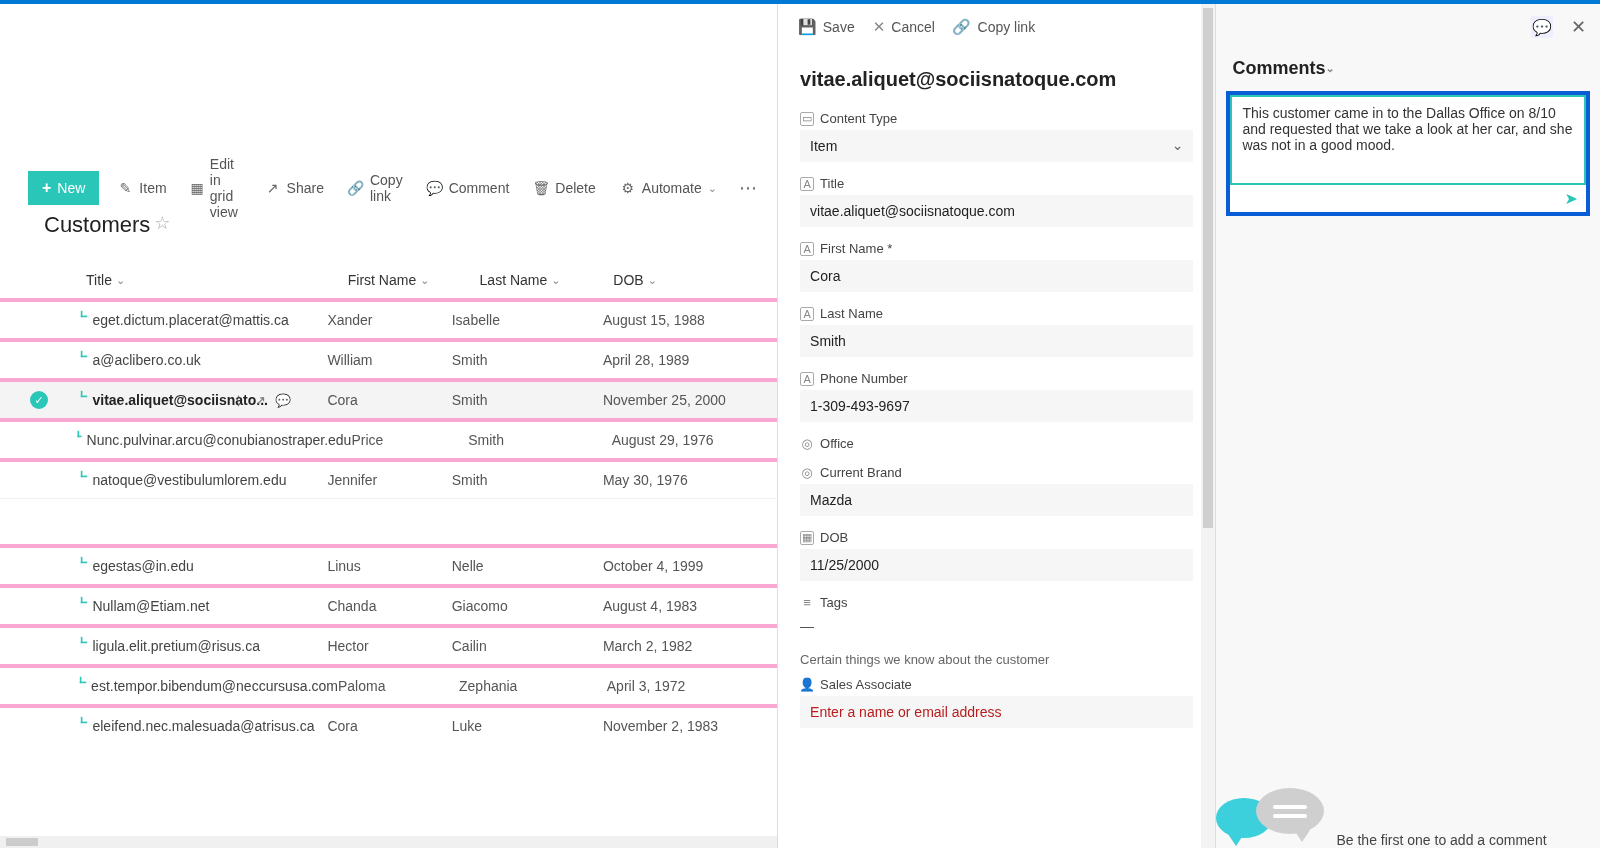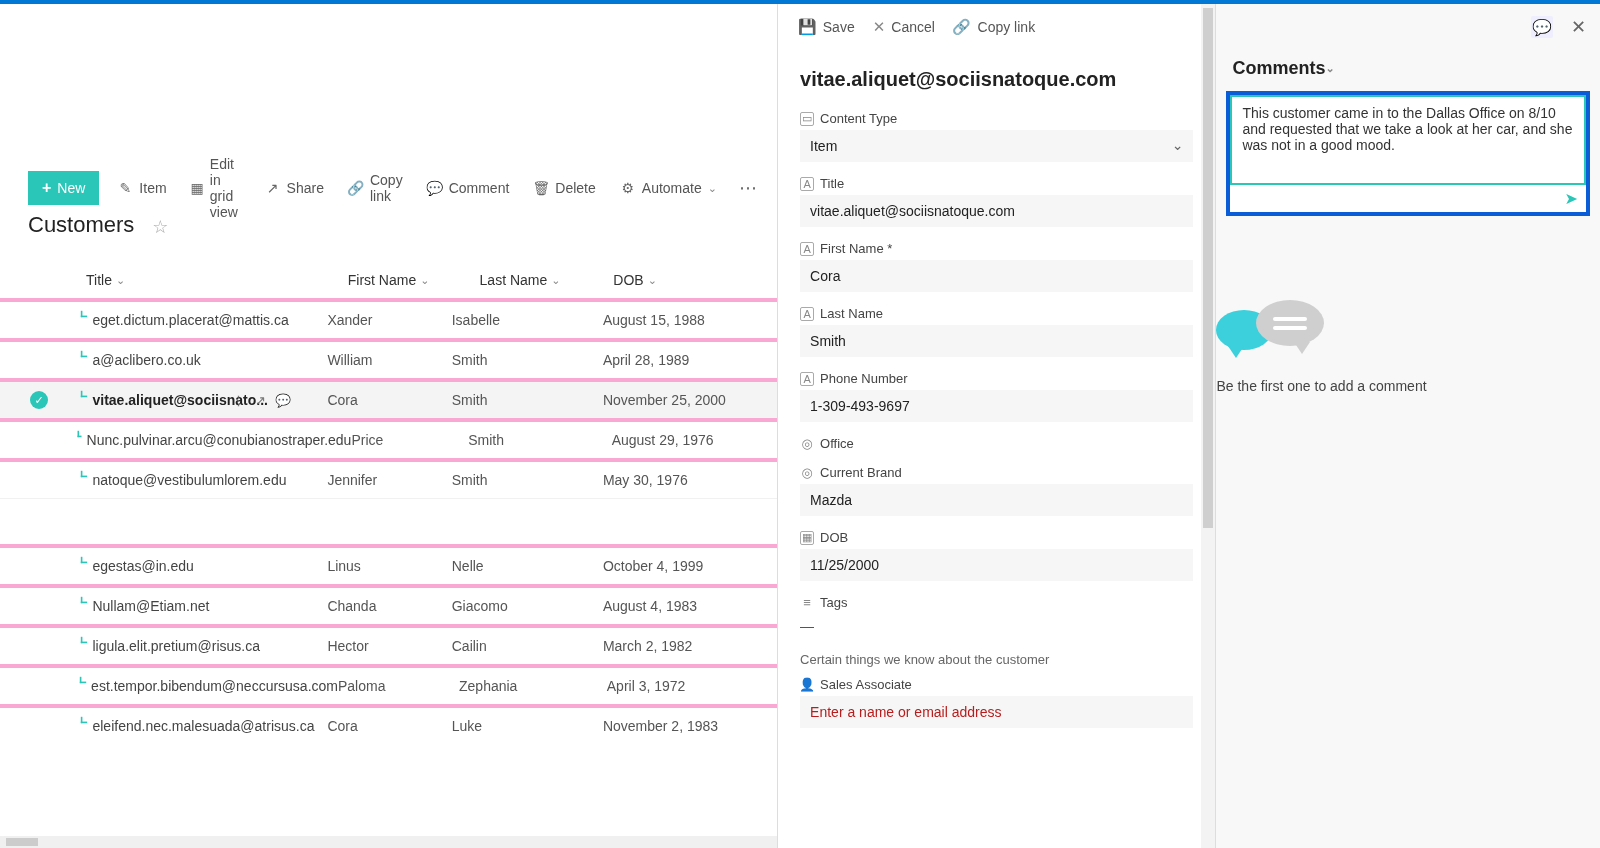--- a/index.html
+++ b/index.html
@@ -11,21 +11,21 @@
 
 .left-pane { width: 780px; position: relative; padding-top: 120px; }
 
 .toolbar { display: flex; align-items: center; gap: 12px; padding: 8px 28px; margin-top: 10px; position: absolute; top: 130px; left: 0; }
 .new-btn { background: #2ac6b7; color: #fff; border: none; padding: 8px 14px; font-size: 14px; display: flex; align-items: center; gap: 6px; cursor: pointer; }
 .new-btn .plus { font-size: 16px; font-weight: bold; }
 .tb-item { display: flex; align-items: center; gap: 6px; color: #555; font-size: 14px; cursor: pointer; padding: 4px 6px; }
 .tb-icon { width: 16px; height: 16px; display: inline-flex; align-items: center; justify-content: center; color: #666; }
 .tb-more { color: #666; font-size: 18px; padding: 0 4px; }
 
-.list-title-row { position: absolute; top: 208px; left: 28px; display: flex; align-items: flex-end; gap: 18px; }
+.list-title-row { position: absolute; top: 208px; left: 44px; display: flex; align-items: flex-start; gap: 4px; }
 .list-title { font-size: 22px; font-weight: 400; color: #222; }
 .star-icon { color: #aaa; font-size: 18px; }
 
 .table-wrap { position: absolute; top: 258px; left: 0; right: 0; bottom: 0; overflow: hidden; }
 .col-headers { display: flex; padding: 10px 30px 10px 86px; font-size: 14px; color: #333; }
 .ch { display: flex; align-items: center; gap: 4px; }
 .ch-title { width: 274px; }
 .ch-fn { width: 138px; }
 .ch-ln { width: 140px; }
 .ch-dob { width: 140px; }
@@ -75,21 +75,21 @@
 .comments-top { display: flex; justify-content: flex-end; gap: 18px; padding: 12px 14px; }
 .cp-icon { width: 22px; height: 22px; display: flex; align-items: center; justify-content: center; color: #2ac6b7; font-size: 16px; cursor: pointer; }
 .cp-icon.bg { background: #eef; border-radius: 2px; padding: 3px 5px; }
 .cp-close { color: #666; font-size: 18px; cursor: pointer; }
 .comments-header { display: flex; align-items: center; padding: 8px 16px; font-size: 18px; font-weight: 600; color: #222; }
 .comment-box-wrap { margin: 4px 10px; border: 4px solid #0a5dd6; background: #fff; }
 .comment-textarea { width: 100%; border: 2px solid #2ac6b7; padding: 8px 10px; font-size: 14px; color: #333; resize: none; height: 90px; font-family: inherit; outline: none; }
 .send-row { display: flex; justify-content: flex-end; padding: 0 8px 4px 8px; }
 .send-icon { color: #2ac6b7; font-size: 16px; cursor: pointer; }
 
-.comments-empty { flex: 1; display: flex; flex-direction: column; align-items: flex-start; justify-content: flex-start; margin-top: 80px; }
+.comments-empty { flex: 1; display: flex; flex-direction: row; align-items: flex-end; justify-content: flex-start; margin-top: 80px; }
 .bubble-illus { position: relative; width: 120px; height: 60px; }
 .bubble1 { position: absolute; left: 0; top: 10px; width: 56px; height: 40px; background: #3bd0db; border-radius: 50% 50% 50% 50%; }
 .bubble1::after { content: ""; position: absolute; bottom: -8px; left: 12px; width: 0; height: 0; border-left: 8px solid transparent; border-right: 8px solid transparent; border-top: 12px solid #3bd0db; }
 .bubble2 { position: absolute; left: 40px; top: 0; width: 68px; height: 46px; background: #cfcfcf; border-radius: 50% 50% 50% 50%; display: flex; flex-direction: column; align-items: center; justify-content: center; gap: 5px; }
 .bubble2 .line { width: 34px; height: 4px; background: #fff; border-radius: 2px; }
 .bubble2::after { content: ""; position: absolute; bottom: -8px; right: 14px; width: 0; height: 0; border-left: 8px solid transparent; border-right: 8px solid transparent; border-top: 12px solid #cfcfcf; }
 .empty-text { margin-top: 18px; font-size: 14px; color: #444; }
 </style>
 </head>
 <body>

